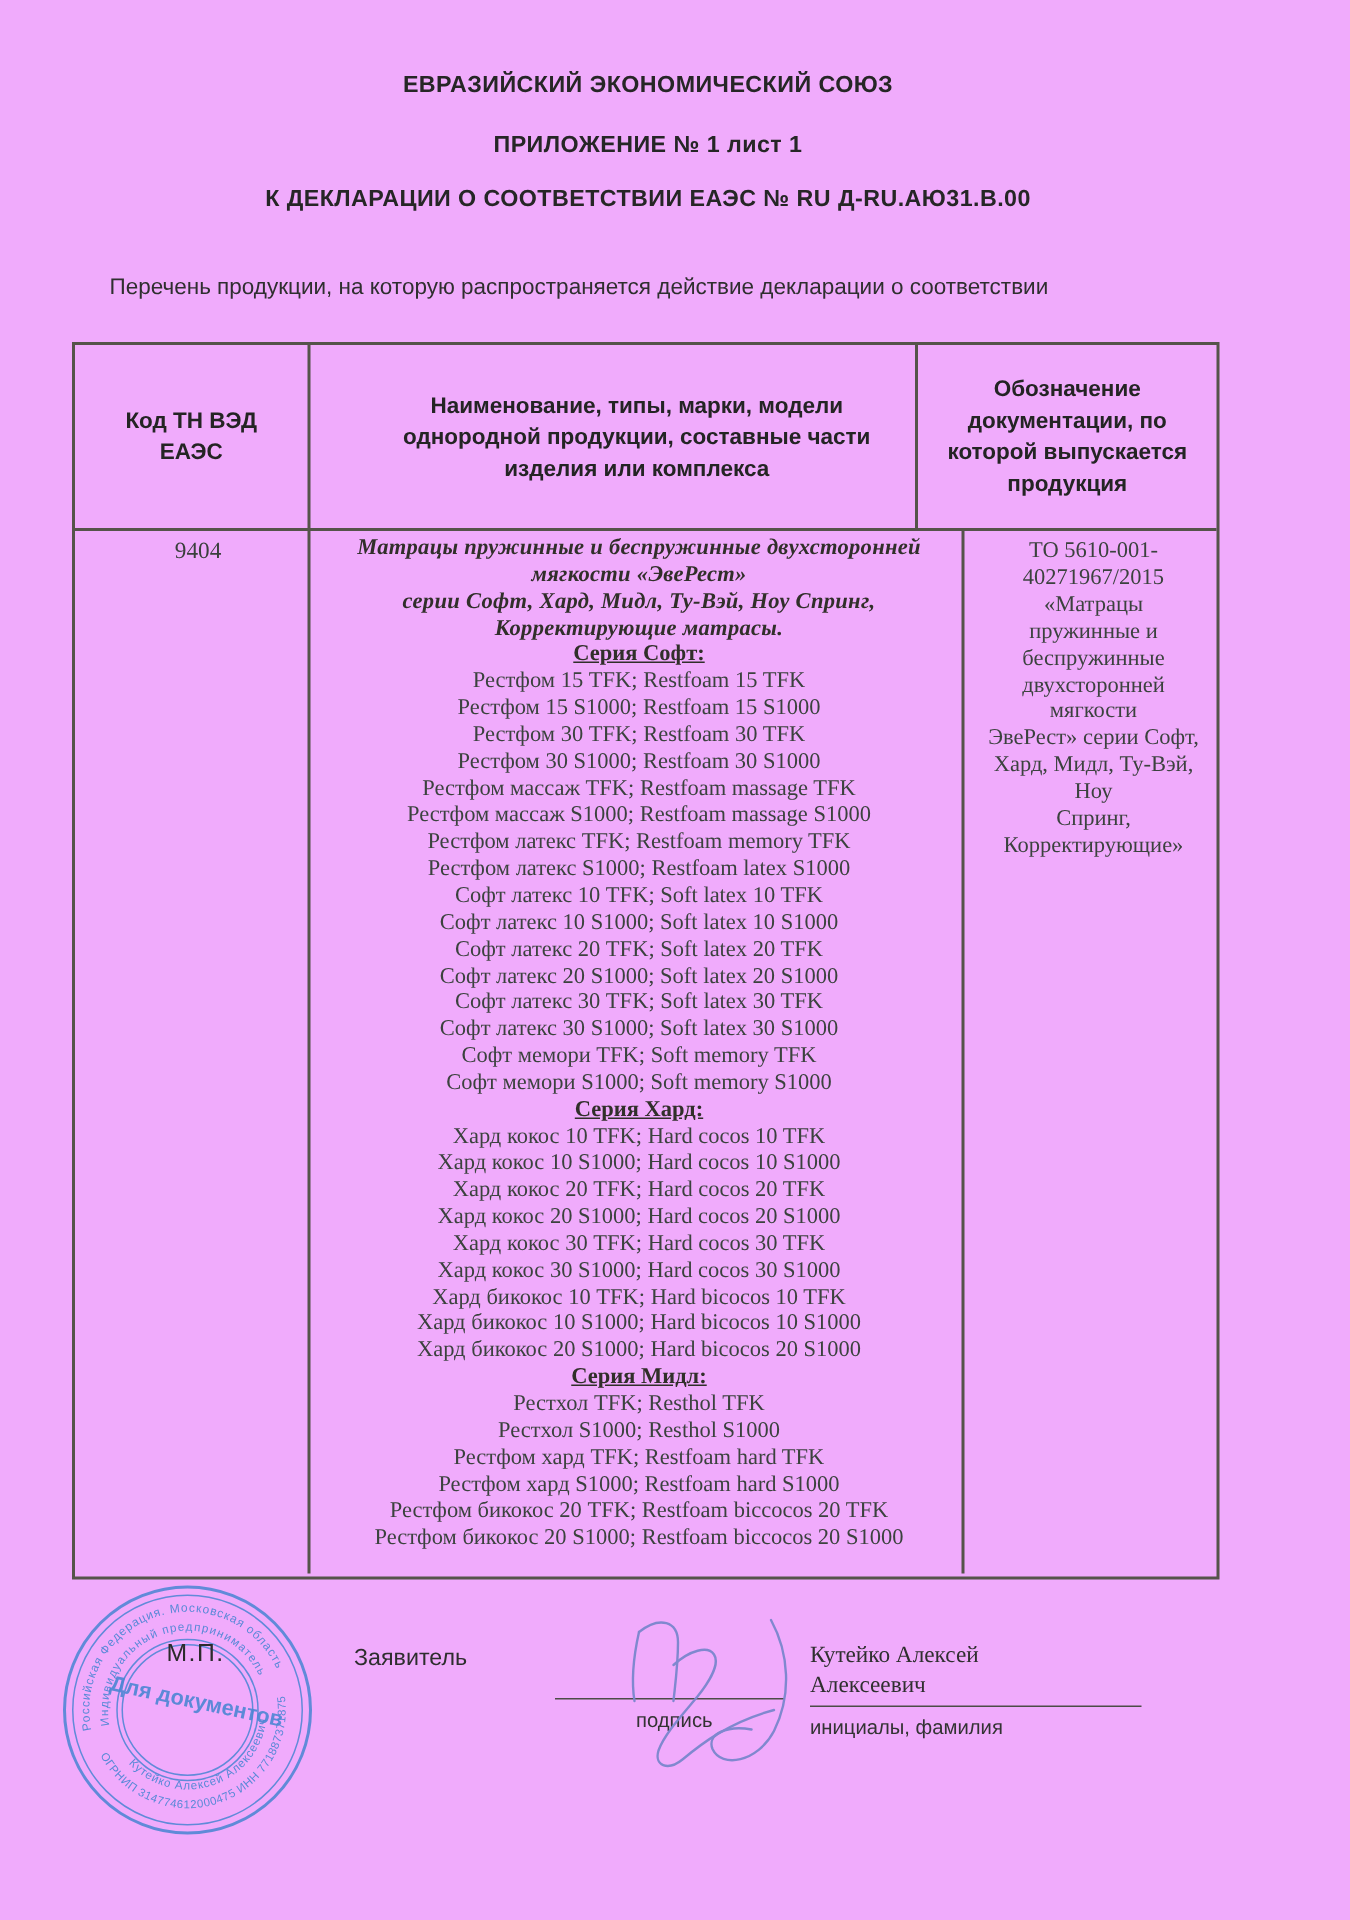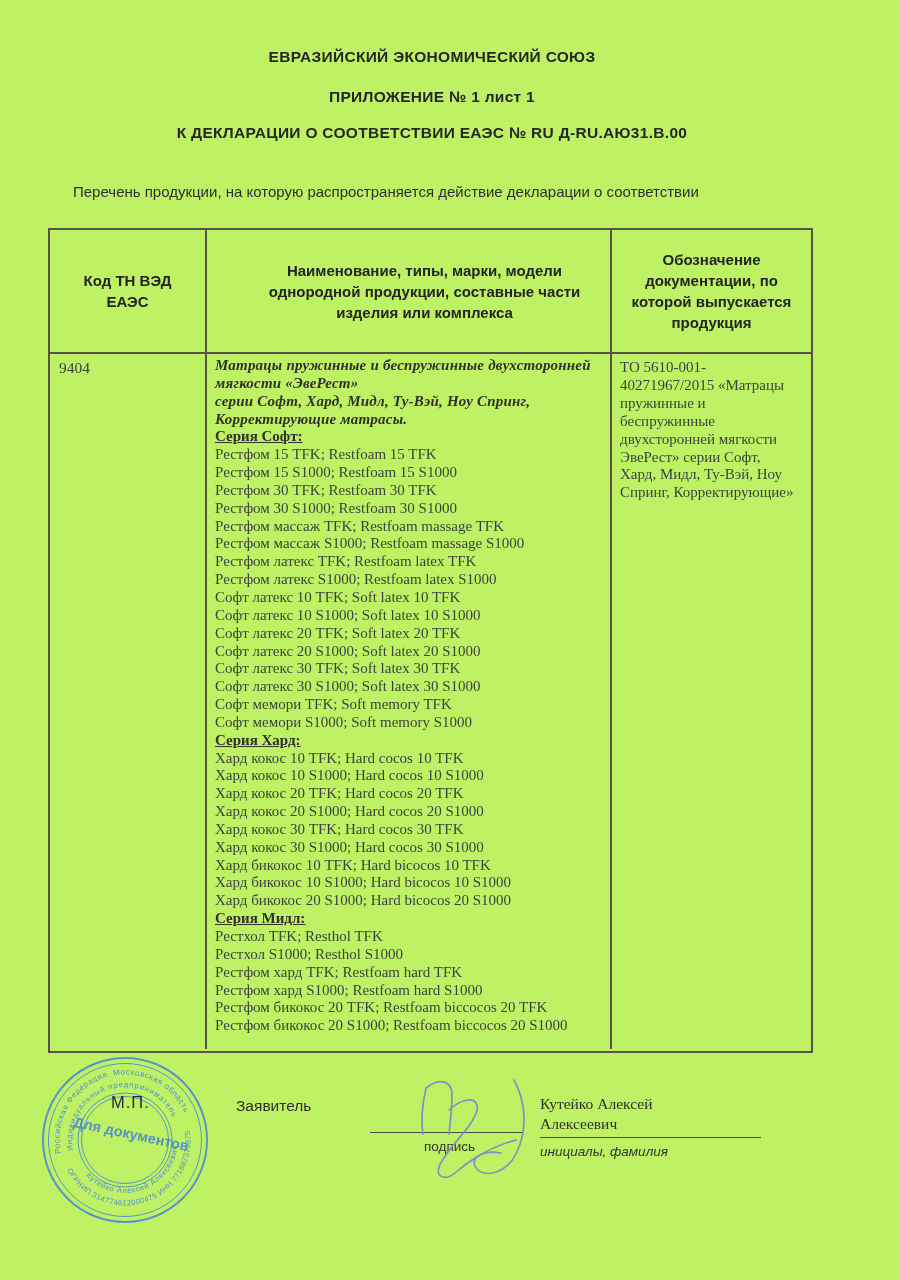--- a/index.html
+++ b/index.html
@@ -1,52 +1,52 @@
 <!DOCTYPE html>
 <html><head>
 <meta charset="utf-8">
 <style>
   html,body{margin:0;padding:0;background:#ffffff;}
-  .page{position:relative;width:900px;height:1280px;background:#bef264;overflow:hidden;
+  .page{position:relative;width:900px;height:1280px;background:#f0abfc;overflow:hidden;
         font-family:"Liberation Serif",serif;color:#2e2e2e;}
   .abs{position:absolute;}
   
   .title{left:0;width:864px;text-align:center;font-family:"Liberation Sans",sans-serif;
          font-weight:bold;font-size:15.5px;color:#262626;letter-spacing:.3px;}
   .t1{top:48px;}
   .t2{top:88px;}
   .t3{top:124px;}
   .intro{left:73px;top:183px;font-family:"Liberation Sans",sans-serif;font-size:15px;color:#2f2f2f;}
   
   .tbl{left:48px;top:228px;width:765px;height:825px;border:2px solid #55534a;box-sizing:border-box;}
   .hdr{display:flex;height:124px;border-bottom:2px solid #55534a;box-sizing:border-box;}
   .hc{font-family:"Liberation Sans",sans-serif;font-weight:bold;font-size:15px;line-height:21px;
       display:flex;align-items:center;justify-content:center;text-align:center;color:#242424;box-sizing:border-box;}
   .hc1{width:157px;border-right:2px solid #55534a;}
   .hc1 span{display:block;max-width:112px;}
   .hc2{flex:1;border-right:2px solid #55534a;padding:0 24px;margin-left:32px;}
   .hc3{width:199px;padding:0 12px;}
   .bdy{display:flex;height:695px;}
-  .bc{box-sizing:border-box;}
+  .bc{box-sizing:border-box;text-align:center;}
   .bc1{width:157px;border-right:2px solid #55534a;padding:5px 0 0 9px;font-size:15.5px;color:#3a403c;}
   .bc2{flex:1;border-right:2px solid #55534a;padding:3px 4px 0 8px;font-size:15px;
        line-height:17.85px;color:#3b423e;}
   .bc2 .bi{font-weight:bold;font-style:italic;color:#312f2a;letter-spacing:.2px;}
   .bc2 .b{font-weight:bold;color:#312f2a;text-decoration:underline;}
-  .bc3{width:199px;padding:5px 4px 0 8px;font-size:15px;line-height:17.9px;color:#3b423e;}
+  .bc3{width:168px;padding:5px 4px 0 8px;font-size:15px;line-height:17.9px;color:#3b423e;}
   
   .mp{left:111px;top:1093px;font-family:"Liberation Sans",sans-serif;font-size:16.5px;
       color:#2b2b2b;letter-spacing:1px;z-index:3;}
   .applicant{left:236px;top:1097px;font-family:"Liberation Sans",sans-serif;font-size:15.5px;color:#2e2e2e;}
   .sigline{left:370px;top:1132px;width:153px;border-top:1.5px solid#4c4c46;}
   .sigcap{left:424px;top:1139px;font-family:"Liberation Sans",sans-serif;font-size:13.5px;color:#333;}
   .nameblock{left:540px;top:1094px;width:221px;text-align:left;font-size:15.5px;
              line-height:20px;color:#2f2f2f;}
   .namecap{border-top:1.5px solid #4c4c46;margin-top:3px;padding-top:4px;
-           font-family:"Liberation Sans",sans-serif;font-size:13.5px;color:#333;font-style:italic;}
+           font-family:"Liberation Sans",sans-serif;font-size:13.5px;color:#333;}
   .stamp{left:38px;top:1053px;z-index:2;}
   .sig{left:398px;top:1068px;z-index:2;}
   svg text{font-family:"Liberation Sans",sans-serif;}
 </style>
 </head>
 <body>
 
 <div class="page">
 
   <div class="abs title t1">ЕВРАЗИЙСКИЙ ЭКОНОМИЧЕСКИЙ СОЮЗ</div>
@@ -73,21 +73,21 @@
           <div class="bi">мягкости «ЭвеРест»</div>
           <div class="bi">серии Софт, Хард, Мидл, Ту-Вэй, Ноу Спринг,</div>
           <div class="bi">Корректирующие матрасы.</div>
           <div class="b">Серия Софт:</div>
           <div>Рестфом 15 TFK; Restfoam 15 TFK</div>
           <div>Рестфом 15 S1000; Restfoam 15 S1000</div>
           <div>Рестфом 30 TFK; Restfoam 30 TFK</div>
           <div>Рестфом 30 S1000; Restfoam 30 S1000</div>
           <div>Рестфом массаж TFK; Restfoam massage TFK</div>
           <div>Рестфом массаж S1000; Restfoam massage S1000</div>
-          <div>Рестфом  латекс TFK; Restfoam latex TFK</div>
+          <div>Рестфом  латекс TFK; Restfoam memory TFK</div>
           <div>Рестфом  латекс S1000; Restfoam latex S1000</div>
           <div>Софт латекс 10 TFK; Soft latex 10 TFK</div>
           <div>Софт латекс 10 S1000; Soft latex 10 S1000</div>
           <div>Софт латекс 20 TFK; Soft latex 20 TFK</div>
           <div>Софт латекс 20 S1000; Soft latex 20 S1000</div>
           <div>Софт латекс 30 TFK; Soft latex 30 TFK</div>
           <div>Софт латекс 30 S1000; Soft latex 30 S1000</div>
           <div>Софт мемори TFK; Soft memory TFK</div>
           <div>Софт мемори S1000; Soft memory S1000</div>
           <div class="b">Серия Хард:</div>

